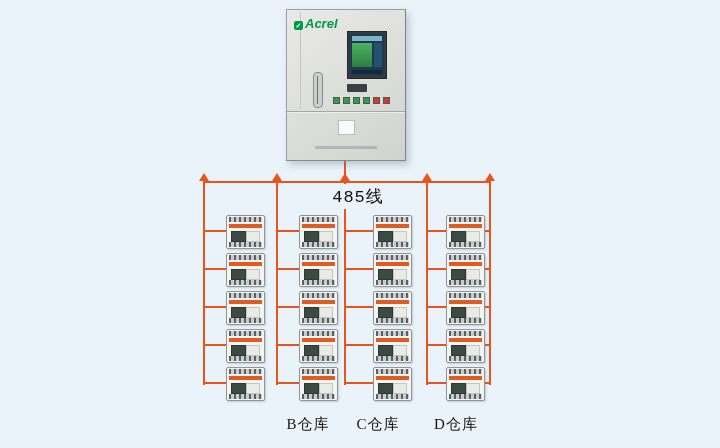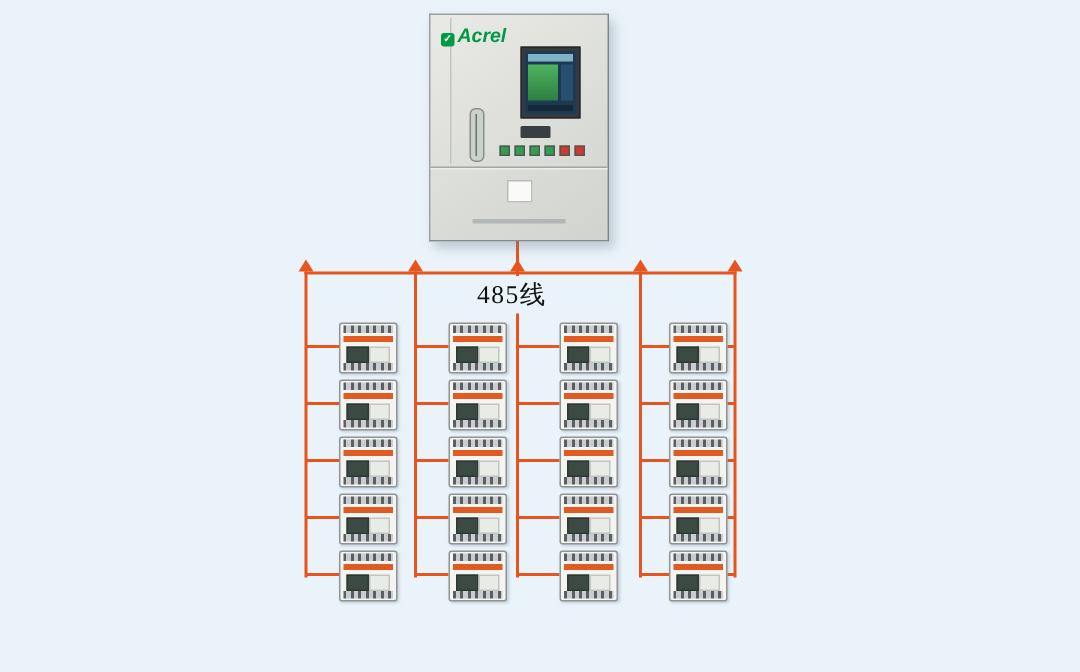--- a/index.html
+++ b/index.html
@@ -4,22 +4,22 @@
 <style>
   html,body{margin:0;padding:0;}
   body{font-family:"Liberation Sans",sans-serif;}
   .stage{position:relative;width:720px;height:448px;overflow:hidden;background:var(--bg,#eaf3f9);}
 
   
   .wire{position:absolute;background:var(--wire,#e8541e);z-index:1;}
   .bus-h{position:absolute;left:203px;top:181px;width:288px;height:2px;background:var(--wire,#e8541e);z-index:1;}
   .arrow-up{position:absolute;width:0;height:0;border-left:5px solid transparent;border-right:5px solid transparent;
             border-bottom:8px solid var(--wire,#e8541e);z-index:1;}
-  .bus-label{position:absolute;left:318px;top:184px;width:80px;z-index:2;
-             font-family:Liberation Serif, serif;font-size:17px;letter-spacing:1px;color:#101010;
+  .bus-label{position:absolute;left:318px;top:184px;width:80px;text-align:center;z-index:2;
+             font-family:Liberation Mono, monospace;font-size:17px;letter-spacing:1px;color:#101010;
              background:var(--bg,#eaf3f9);padding:1px 0;}
 
   
   .cabinet{position:absolute;left:286px;top:9px;width:118px;height:150px;z-index:3;
            background:linear-gradient(145deg,#e9eae6,#d1d3cf);
            border:1px solid #9aa0a2;border-right-color:#7e8486;border-bottom-color:#84898b;
            box-shadow:3px 4px 7px rgba(100,120,140,.35);}
   .vseam{position:absolute;left:13px;top:2px;width:1px;height:97px;background:#c2c5c1;}
   .hseam{position:absolute;left:0;right:0;top:101px;height:0;border-top:1px solid #a2a6a4;box-shadow:0 1px 0 #eceeea;}
   .brand{position:absolute;left:7px;top:6px;font:italic bold 13px "Liberation Sans",sans-serif;color:var(--brand,#009a44);}
@@ -84,20 +84,23 @@
       <span class="pb r"></span>
     </div>
     <div class="hseam"></div>
     <div class="sticker"></div>
     <div class="footer-bar"></div>
   </div>
 
   <div class="bus-h"></div>
   <div class="bus-label">485线</div>
 
+  <div class="wh-label pos-b">B仓库</div>
+  <div class="wh-label pos-c">C仓库</div>
+  <div class="wh-label pos-d">D仓库</div>
 <div class="wire" style="left: 203px; top: 181px; width: 2px; height: 204px;"></div>
     <div class="arrow-up" style="left: 199px; top: 173px;"></div>
     <div class="wire" style="left: 204px; top: 230px; width: 22px; height: 2px;"></div>
     <div class="device" style="left: 226px; top: 215px;">
     <div class="term t"></div>
     <div class="stripe"></div>
     <div class="lcd"></div>
     <div class="mtag"></div>
     <div class="term b"></div>
   </div>

